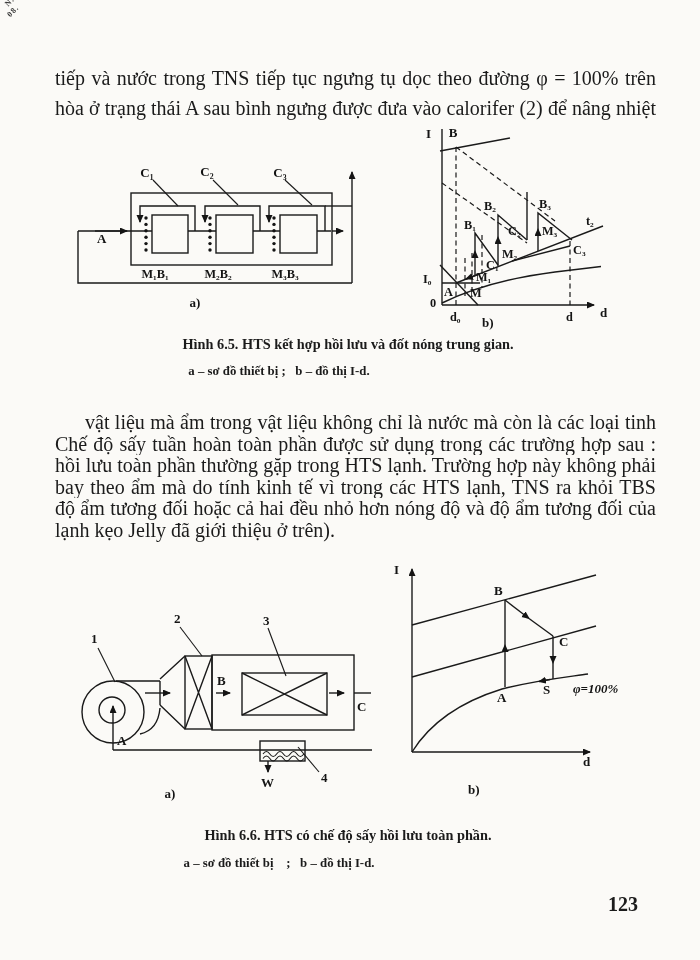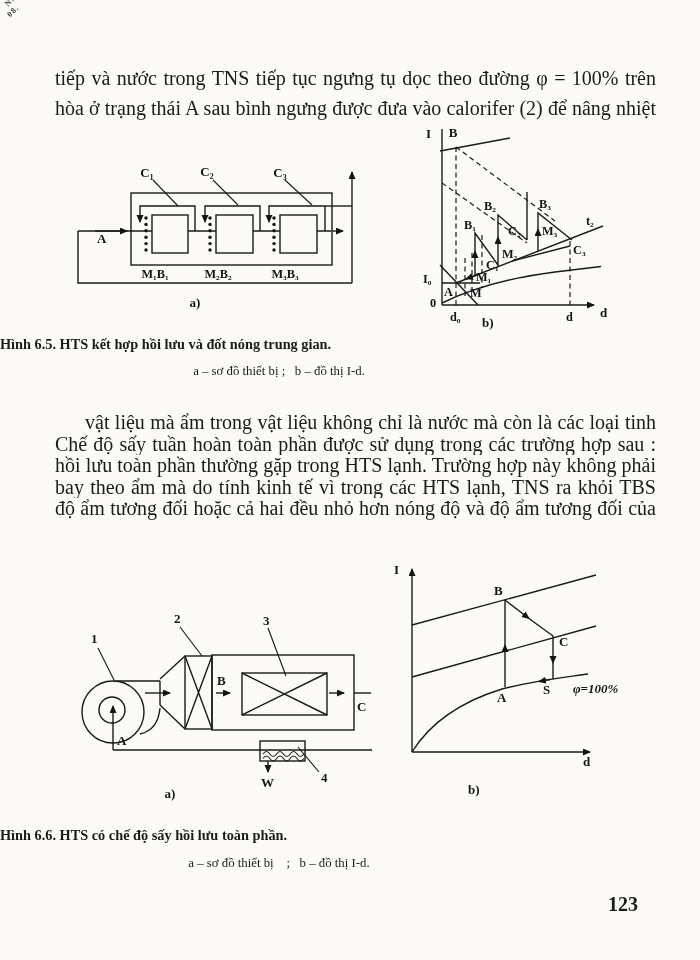--- a/index.html
+++ b/index.html
@@ -8,22 +8,22 @@
   .abs{position:absolute;}
   
   .para{position:absolute;left:55px;width:601px;font-size:20px;margin-top:20px;}
   .para .jline{text-align:justify;text-align-last:justify;overflow:hidden;white-space:normal;}
   .para .jline.jlast{text-align-last:left;}
   .p1 .jline{height:29.5px;line-height:29.5px;}
   .p2 .jline{height:21.6px;line-height:21.6px;}
   .p2 .jline:first-child{text-indent:30px;}
   sub{font-size:0.68em;line-height:0;}
   
-  .cap{position:absolute;left:0;width:696px;text-align:left;font-size:14.3px;font-weight:bold;}
-  .subcap{position:absolute;left:0;width:558px;text-align:center;font-size:12.8px;font-weight:normal;}
+  .cap{position:absolute;left:0;width:696px;text-align:center;font-size:14.3px;font-weight:bold;}
+  .subcap{position:absolute;left:0;width:558px;text-align:center;font-size:12.8px;font-weight:bold;}
   .pagenum{position:absolute;left:608px;top:893px;font-size:20px;font-weight:bold;}
   
   .stamp{position:absolute;left:3px;top:2px;transform:rotate(-46deg);transform-origin:0 0;
          font-size:8px;font-weight:bold;color:#3a3a3a;letter-spacing:1px;line-height:9px;}
   .stamp span{display:block;}
   .stamp span:last-child{margin-left:-6px;}
   
   svg{overflow:visible;}
   svg .ln{stroke:#1a1a1a;stroke-width:1.4;fill:none;}
   svg .thin{stroke:#1a1a1a;stroke-width:1.1;fill:none;}
@@ -156,20 +156,21 @@
   <span>HTS kết hợp hồi lưu và đốt nóng trung gian.</span>
 </div>
 <div class="subcap" style="top:364px">a – sơ đồ thiết bị ;&nbsp;&nbsp;&nbsp;b – đồ thị I-d.</div>
 
 <div class="para p2" style="top:392px">
     <div class="jline">vật liệu mà ẩm trong vật liệu không chỉ là nước mà còn là các loại tinh dầu cần thu hồi. Khi đó,</div>
     <div class="jline">Chế độ sấy tuần hoàn toàn phần được sử dụng trong các trường hợp sau : Thứ nhất, khi sấy các</div>
     <div class="jline">hồi lưu toàn phần thường gặp trong HTS lạnh. Trường hợp này không phải để thu hồi những chất</div>
     <div class="jline">bay theo ẩm mà do tính kinh tế vì trong các HTS lạnh, TNS ra khỏi TBS hoặc có nhiệt độ hoặc có</div>
     <div class="jline">độ ẩm tương đối hoặc cả hai đều nhỏ hơn nóng độ và độ ẩm tương đối của môi trường (như HTS sấy</div>
+    <div class="jline jlast">lạnh kẹo Jelly đã giới thiệu ở trên).</div>
   </div>
 
 <svg class="abs" style="left:60px;top:600px" width="332" height="207" viewBox="0 0 332 207">
   <g>
     <circle class="ln" cx="53" cy="112" r="31"></circle>
     <circle class="ln" cx="52" cy="110" r="13"></circle>
     <path class="ln" d="M56,81 H100 M100,81 V105 M80,134 Q98,130 100,108"></path>
     <path class="ln" d="M100,79 L125,56 M100,105 L125,129"></path>
     <rect class="ln" x="125" y="56" width="27" height="73"></rect>
     <path class="ln" d="M125,56 L152,129 M152,56 L125,129"></path>

